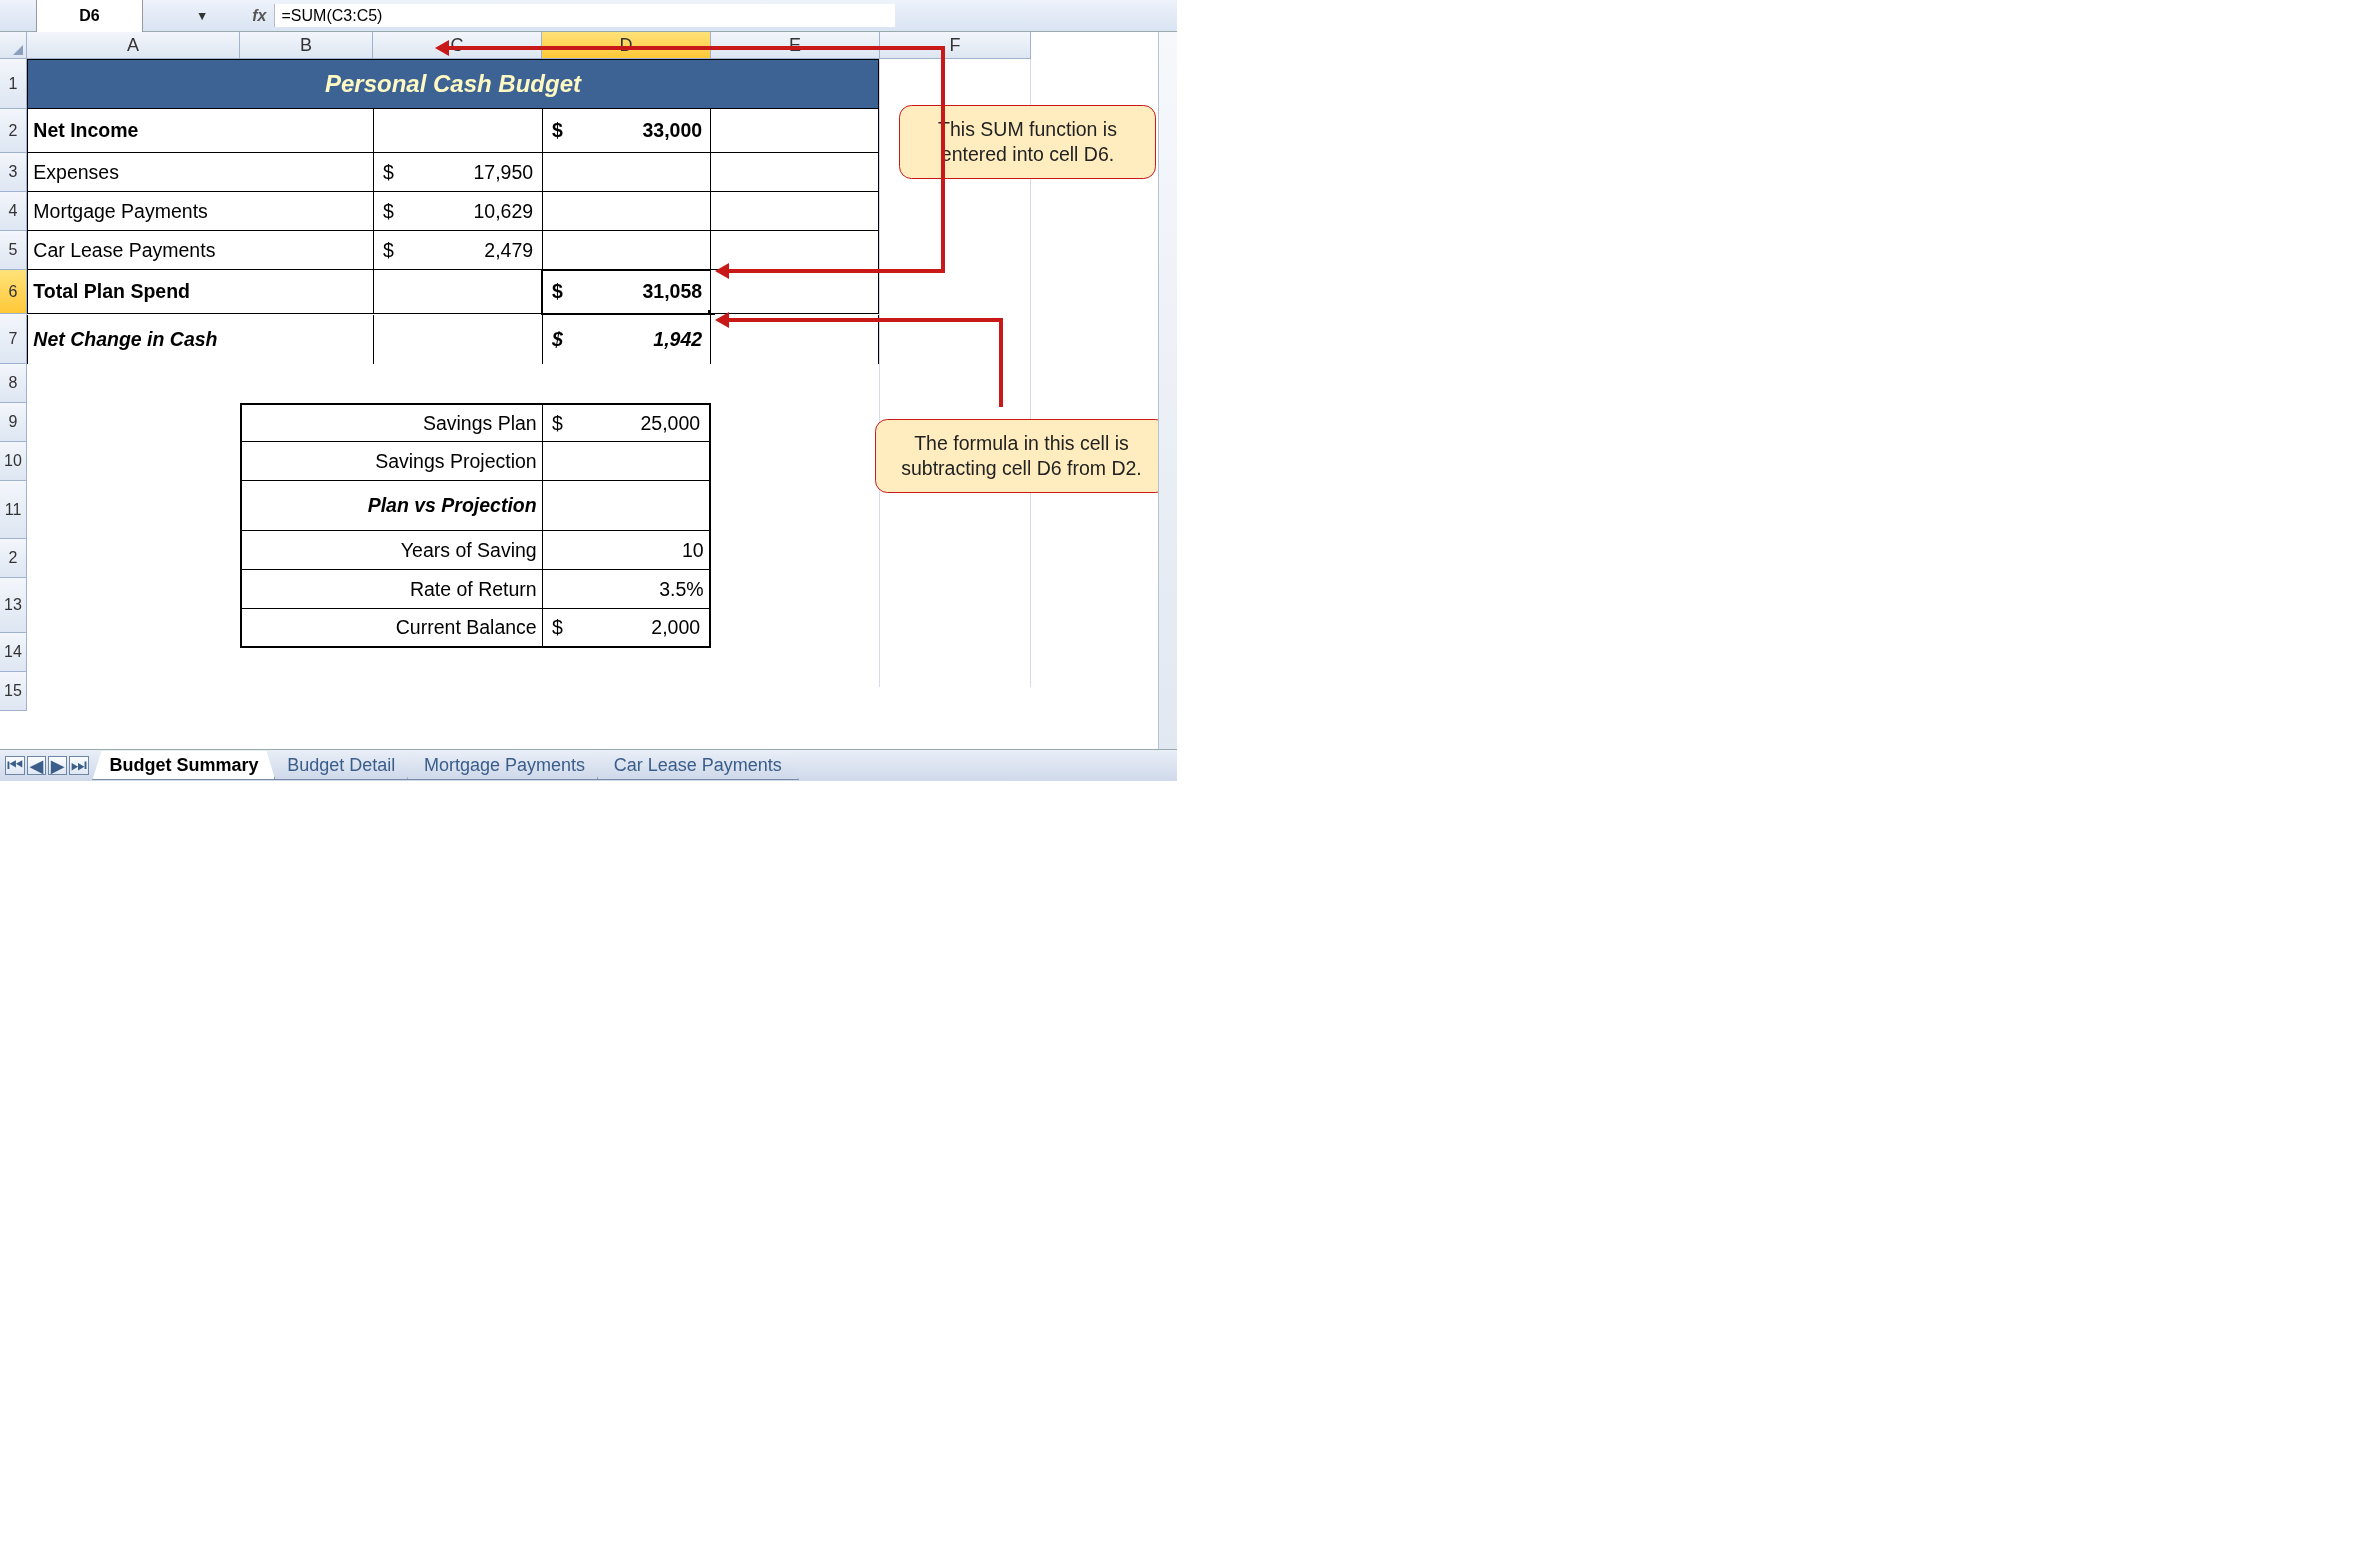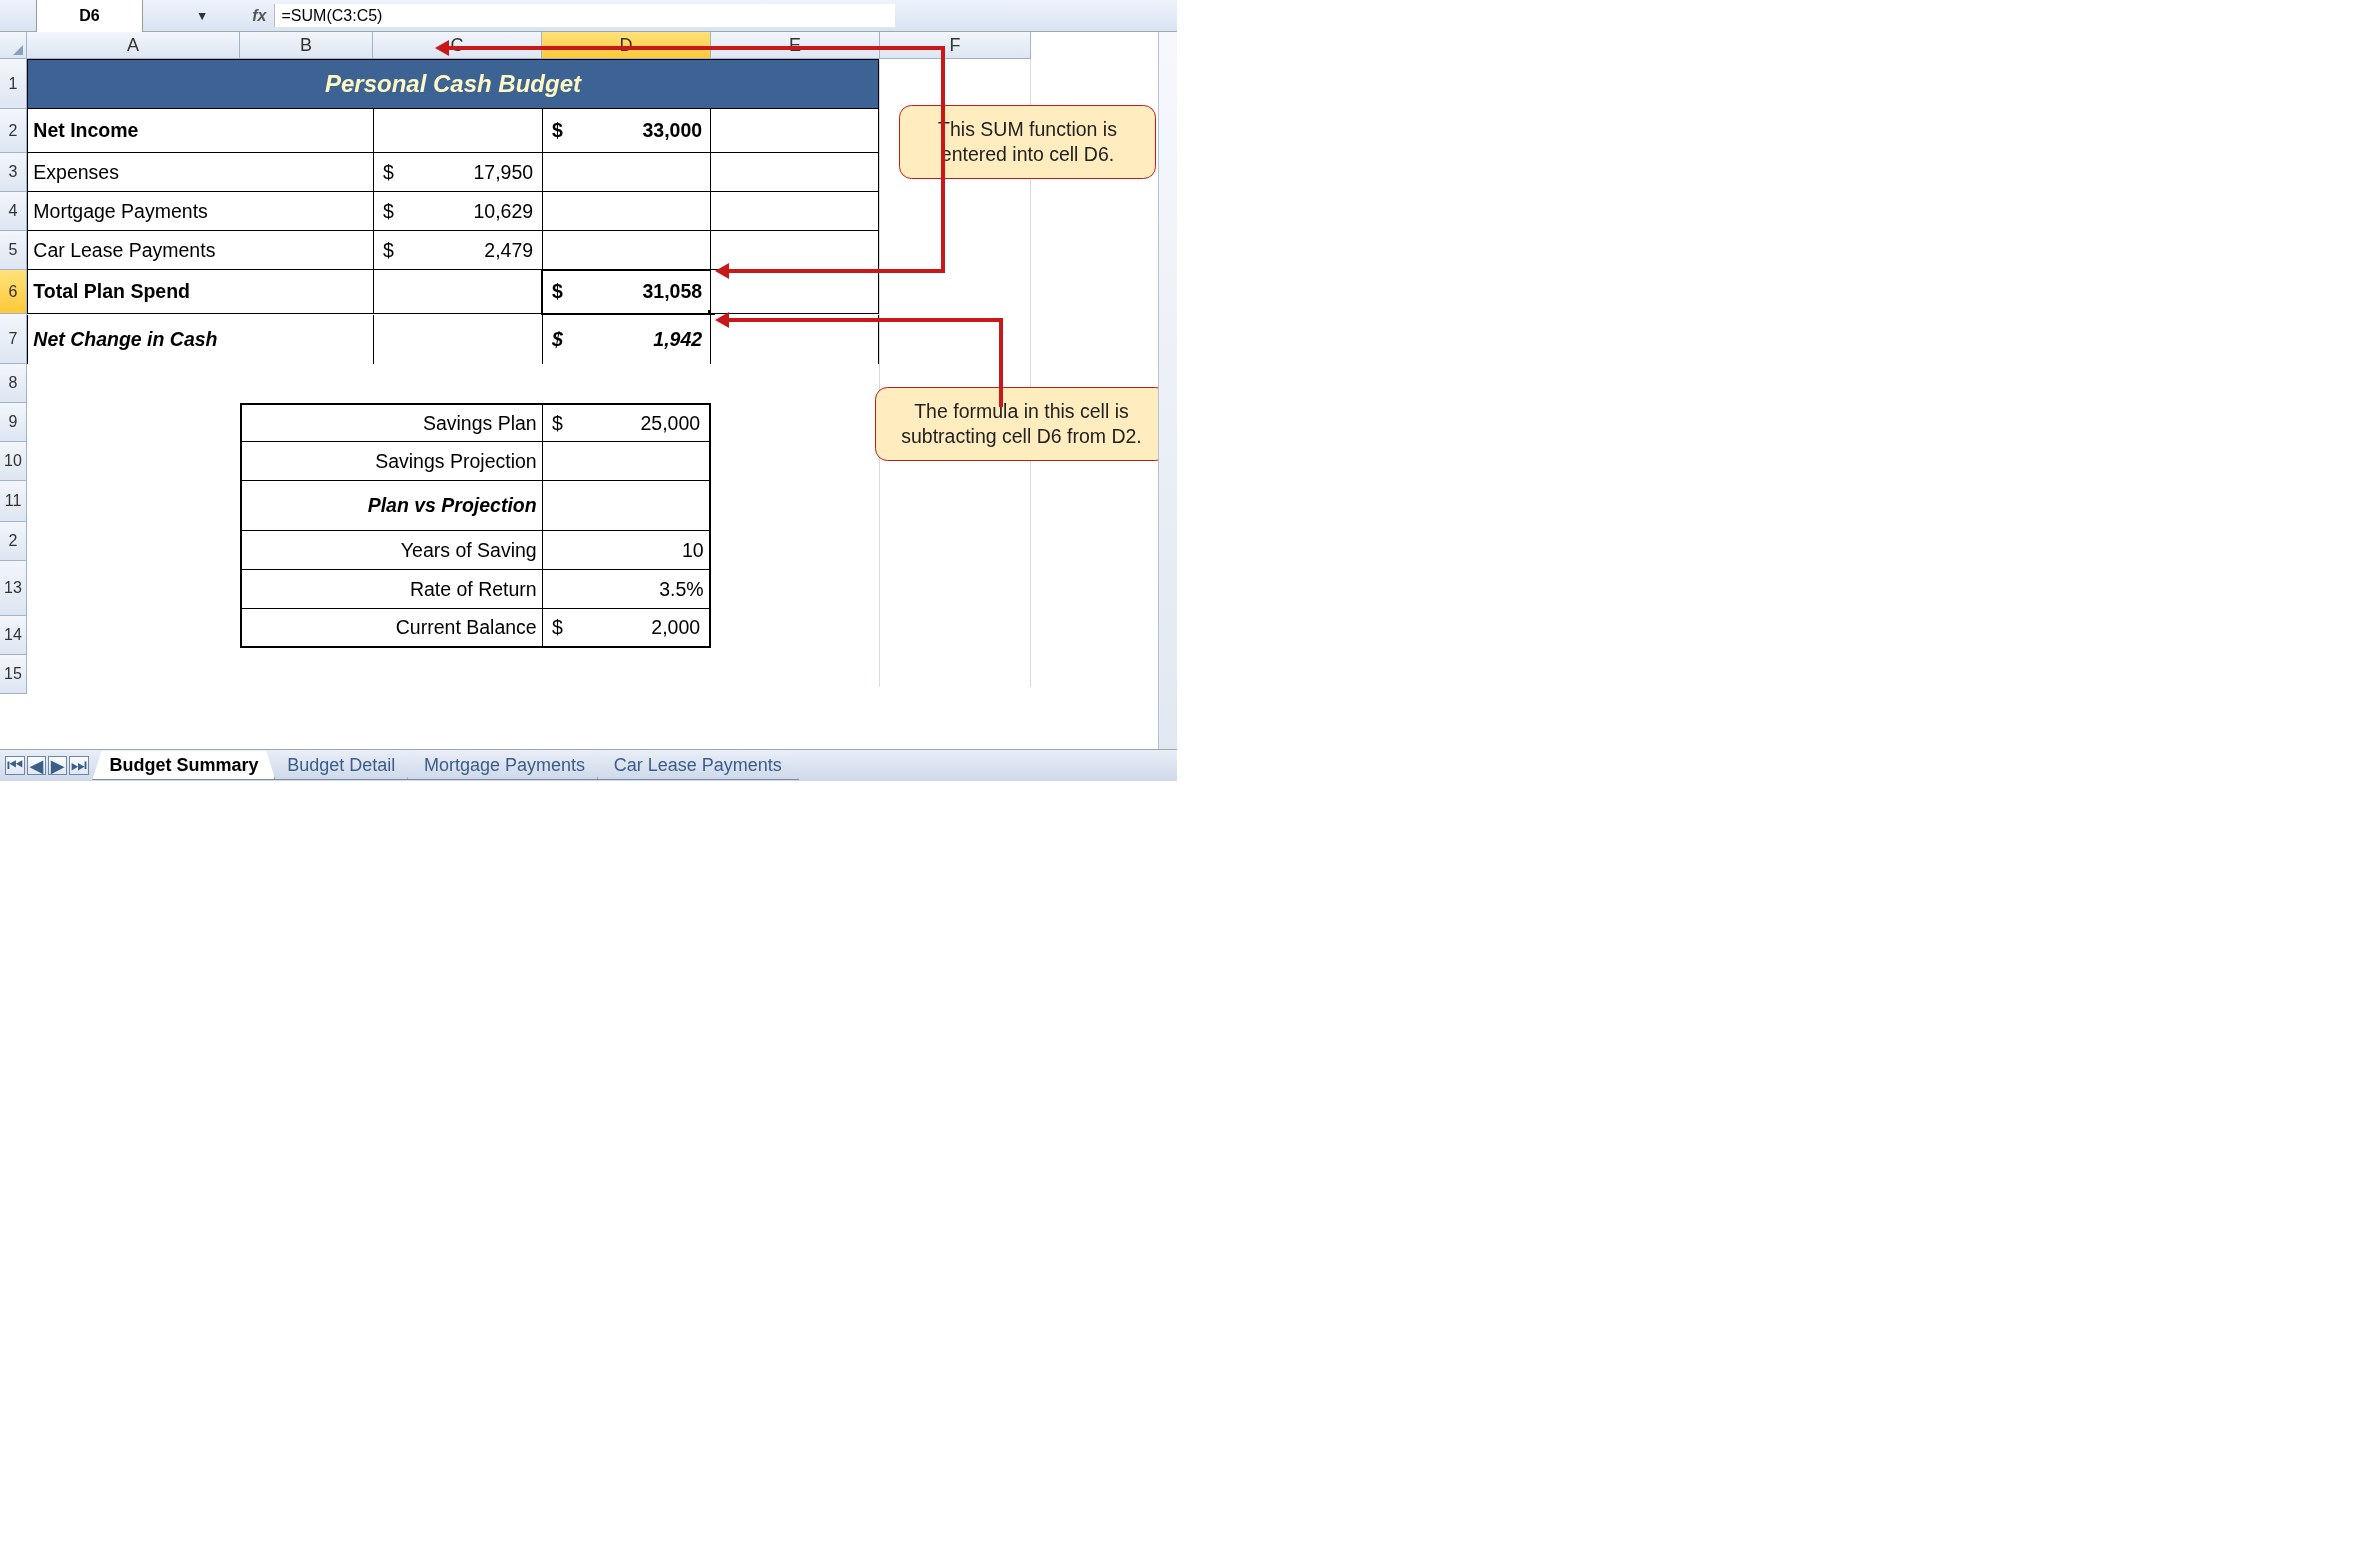--- a/index.html
+++ b/index.html
@@ -95,21 +95,21 @@
     <div class="rowh" style="height:50px">1</div>
     <div class="rowh" style="height:44px">2</div>
     <div class="rowh" style="height:39px">3</div>
     <div class="rowh" style="height:39px">4</div>
     <div class="rowh" style="height:39px">5</div>
     <div class="rowh active" style="height:44px">6</div>
     <div class="rowh" style="height:50px">7</div>
     <div class="rowh" style="height:39px">8</div>
     <div class="rowh" style="height:39px">9</div>
     <div class="rowh" style="height:39px">10</div>
-    <div class="rowh" style="height:41px">11</div>
+    <div class="rowh" style="height:58px">11</div>
     <div class="rowh" style="height:39px">2</div>
     <div class="rowh" style="height:55px">13</div>
     <div class="rowh" style="height:39px">14</div>
     <div class="rowh" style="height:39px">15</div>
   </div>
 
   <div class="cells">
 
     <div class="faint-grid" style="left:0; top:0; width:852px; height:50px;"></div>
 
@@ -217,21 +217,21 @@
 
 <div class="arrow-line" style="left:447px; top:46px; width:497px; height:3.6px;"></div>
 
 <div class="arrow-head" style="left:435px; top:40px; border-top:8px solid transparent; border-bottom:8px solid transparent; border-right:14px solid #c91818;"></div>
 
 <div class="arrow-line" style="left:941px; top:46px; width:3.6px; height:226px;"></div>
 
 <div class="arrow-line" style="left:728px; top:269px; width:217px; height:3.6px;"></div>
 <div class="arrow-head" style="left:715px; top:263px; border-top:8px solid transparent; border-bottom:8px solid transparent; border-right:14px solid #c91818;"></div>
 
-<div class="callout" style="right:9px; top:387px; width:293px;margin-left:6px;">The formula in this cell is subtracting cell D6 from D2.</div>
+<div class="callout" style="right:9px; top:419px; width:293px;margin-left:6px;">The formula in this cell is subtracting cell D6 from D2.</div>
 
 <div class="arrow-line" style="left:728px; top:318px; width:275px; height:3.6px;"></div>
 <div class="arrow-head" style="left:715px; top:312px; border-top:8px solid transparent; border-bottom:8px solid transparent; border-right:14px solid #c91818;"></div>
 <div class="arrow-line" style="left:999px; top:318px; width:3.6px; height:89px;"></div>
 
 <div class="scroll-right-hint"></div>
 
 <div class="tabstrip">
   <div class="nav-btn">⏮</div>
   <div class="nav-btn">◀</div>

